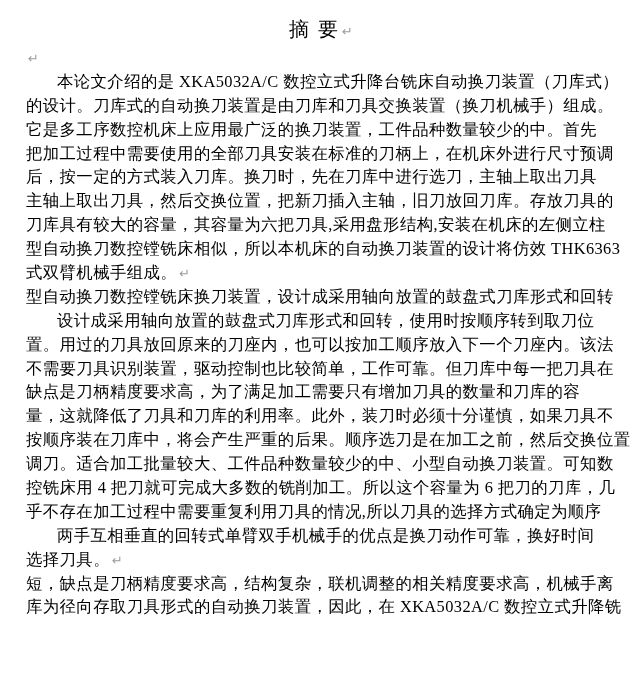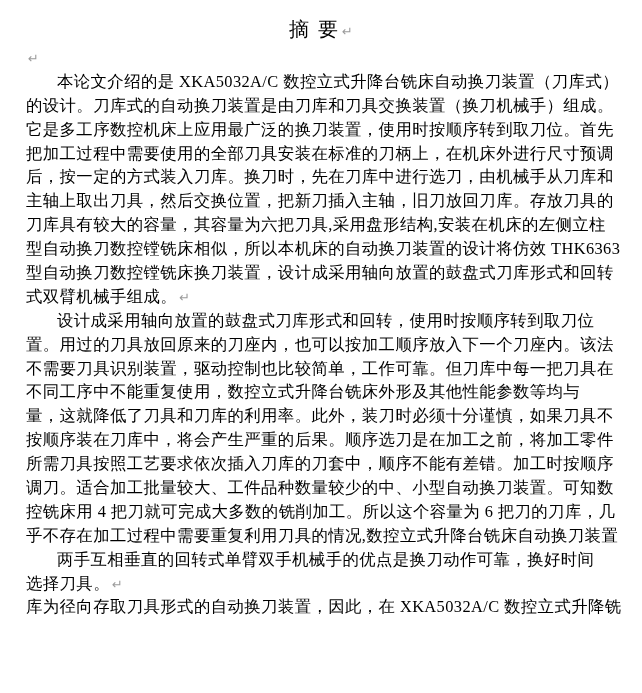--- a/index.html
+++ b/index.html
@@ -52,36 +52,36 @@
 <body>
 
 <div class="page">
   <div class="title-row"><span class="title">摘  要</span><span class="pilcrow">↵</span></div>
 
   <div class="doc-body">
     <div class="line"><span class="pilcrow">↵</span></div>
     <div id="paragraphs">
         <div class="line first-line"><span>本论文介绍的是 XKA5032A/C 数控立式升降台铣床自动换刀装置（刀库式）</span></div>
         <div class="line"><span>的设计。刀库式的自动换刀装置是由刀库和刀具交换装置（换刀机械手）组成。</span></div>
-        <div class="line"><span>它是多工序数控机床上应用最广泛的换刀装置，使用时按顺序转到取刀位。首先</span></div>
+        <div class="line"><span>它是多工序数控机床上应用最广泛的换刀装置，工件品种数量较少的中。首先</span></div>
         <div class="line"><span>把加工过程中需要使用的全部刀具安装在标准的刀柄上，在机床外进行尺寸预调</span></div>
-        <div class="line"><span>后，按一定的方式装入刀库。换刀时，先在刀库中进行选刀，由机械手从刀库和</span></div>
+        <div class="line"><span>后，按一定的方式装入刀库。换刀时，先在刀库中进行选刀，主轴上取出刀具</span></div>
         <div class="line"><span>主轴上取出刀具，然后交换位置，把新刀插入主轴，旧刀放回刀库。存放刀具的</span></div>
         <div class="line"><span>刀库具有较大的容量，其容量为六把刀具,采用盘形结构,安装在机床的左侧立柱</span></div>
         <div class="line"><span>型自动换刀数控镗铣床相似，所以本机床的自动换刀装置的设计将仿效 THK6363</span></div>
+        <div class="line"><span>式双臂机械手组成。</span><span class="pilcrow">↵</span></div>
         <div class="line"><span>型自动换刀数控镗铣床换刀装置，设计成采用轴向放置的鼓盘式刀库形式和回转</span></div>
-        <div class="line"><span>式双臂机械手组成。</span><span class="pilcrow">↵</span></div>
         <div class="line first-line"><span>设计成采用轴向放置的鼓盘式刀库形式和回转，使用时按顺序转到取刀位</span></div>
         <div class="line"><span>置。用过的刀具放回原来的刀座内，也可以按加工顺序放入下一个刀座内。该法</span></div>
         <div class="line"><span>不需要刀具识别装置，驱动控制也比较简单，工作可靠。但刀库中每一把刀具在</span></div>
-        <div class="line"><span>不同工序中不能重复使用，数控立式升降台铣床外形及其他性能参数等均与</span></div>
+        <div class="line"><span>缺点是刀柄精度要求高，为了满足加工需要只有增加刀具的数量和刀库的容</span></div>
         <div class="line"><span>量，这就降低了刀具和刀库的利用率。此外，装刀时必须十分谨慎，如果刀具不</span></div>
-        <div class="line"><span>按顺序装在刀库中，将会产生严重的后果。顺序选刀是在加工之前，将加工零件</span></div>
-        <div class="line"><span>所需刀具按照工艺要求依次插入刀库的刀套中，顺序不能有差错。加工时按顺序</span></div>
+        <div class="line"><span>按顺序装在刀库中，将会产生严重的后果。顺序选刀是在加工之前，然后交换位置</span></div>
         <div class="line"><span>调刀。适合加工批量较大、工件品种数量较少的中、小型自动换刀装置。可知数</span></div>
         <div class="line"><span>控铣床用 4 把刀就可完成大多数的铣削加工。所以这个容量为 6 把刀的刀库，几</span></div>
-        <div class="line"><span>乎不存在加工过程中需要重复利用刀具的情况,数控立式升降台铣床自动换刀装置</span></div>
+        <div class="line"><span>乎不存在加工过程中需要重复利用刀具的情况,所以刀具的选择方式确定为顺序</span></div>
         <div class="line first-line"><span>两手互相垂直的回转式单臂双手机械手的优点是换刀动作可靠，换好时间</span></div>
         <div class="line"><span>选择刀具。</span><span class="pilcrow">↵</span></div>
+        <div class="line"><span>短，缺点是刀柄精度要求高，结构复杂，联机调整的相关精度要求高，机械手离</span></div>
         <div class="line"><span>库为径向存取刀具形式的自动换刀装置，因此，在 XKA5032A/C 数控立式升降铣</span></div>
       </div>
   </div>
 </div>
 
 </body></html>

